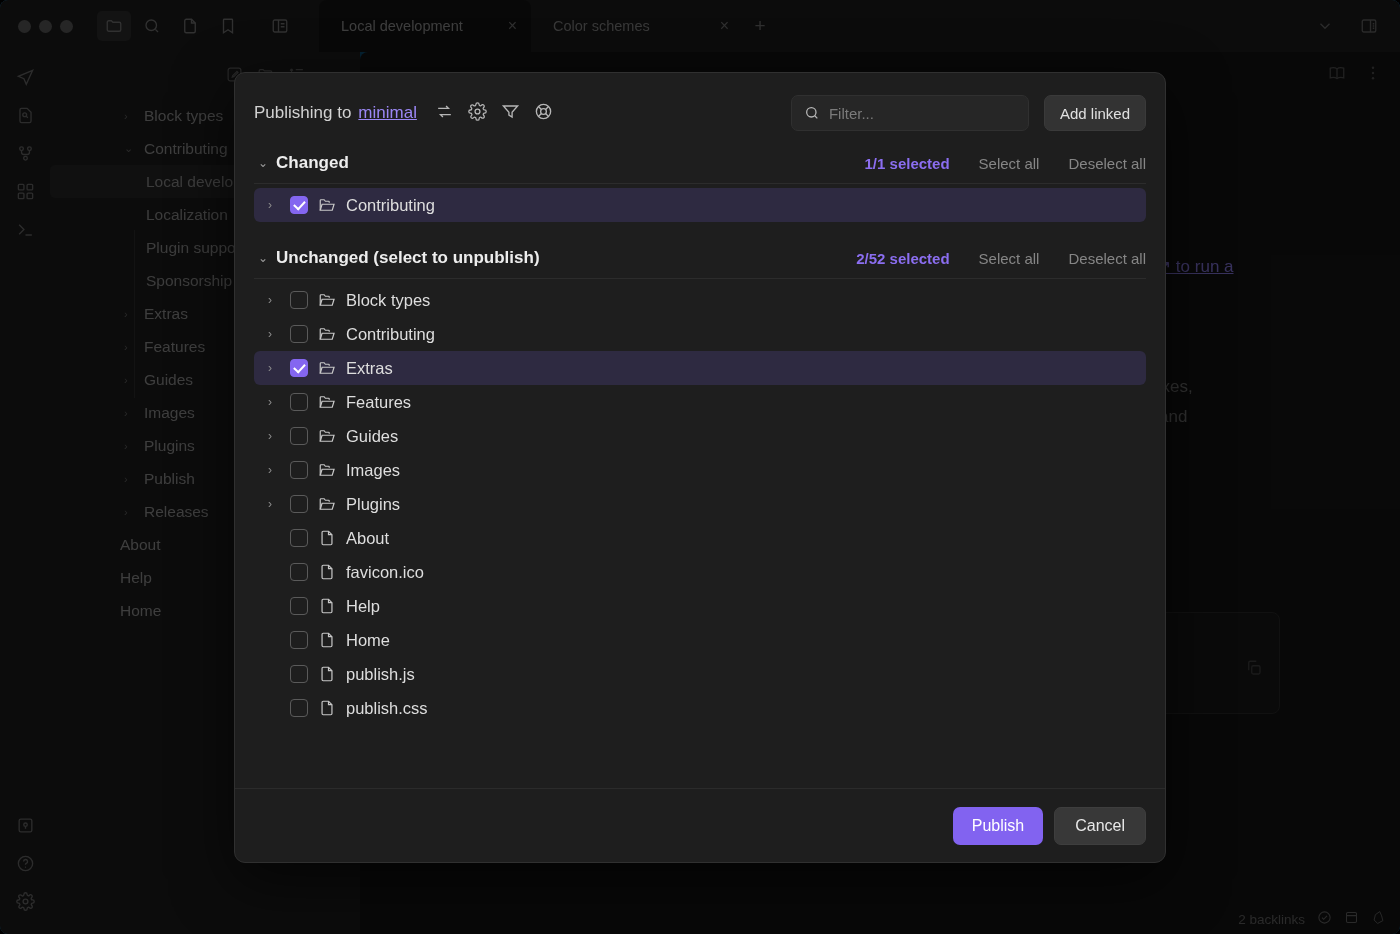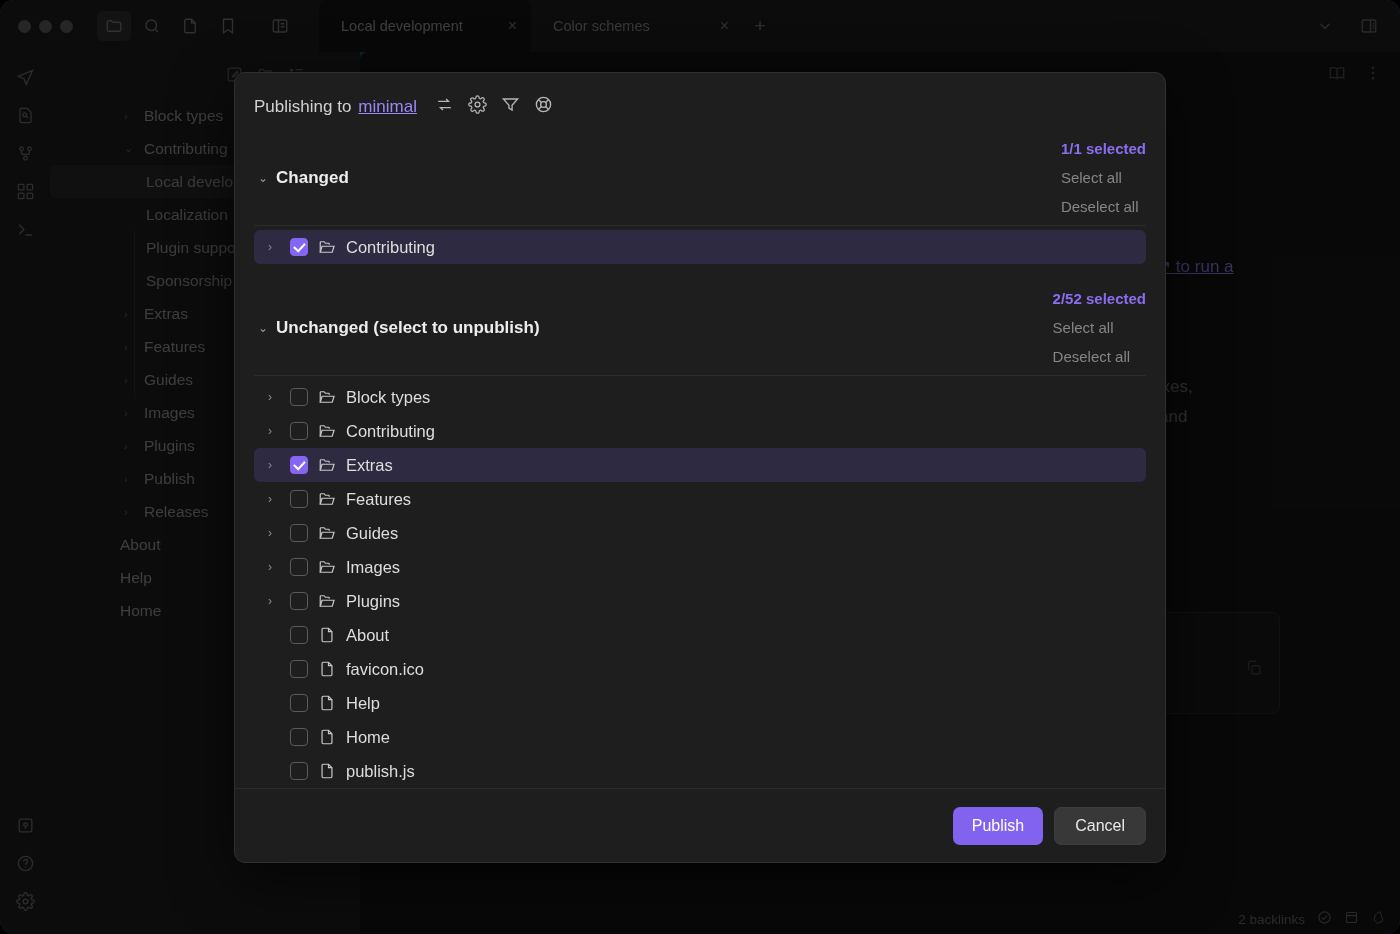--- a/index.html
+++ b/index.html
@@ -9,21 +9,21 @@
     overflow: hidden;
     background: #000;
     font-family: "Liberation Sans", sans-serif;
     -webkit-font-smoothing: antialiased;
   }
 
   
   #app {
     position: absolute; inset: 0;
     background: #0c4a6e;
-    border-radius: 14px;
+    border-radius: 8px;
     overflow: hidden;
   }
   #app-dim {
     position: absolute; inset: 0;
     background: rgba(0,0,0,0.55);
     z-index: 50;
     pointer-events: none;
   }
 
   
@@ -220,21 +220,21 @@
 
   .modal-body { flex: 1 1 auto; overflow: hidden; padding: 0 19px; position: relative;}
 
   .group-head {
     display: flex; align-items: center;
     padding: 8px 0 10px 4px;
     border-bottom: 1px solid #2c2c2c;
   }
   .group-chev { color: #9a9a9a; font-size: 12px; margin-right: 8px; }
   .group-title { color: #ededed; font-size: 17px; font-weight: bold; }
-  .group-actions { margin-left: auto; display: flex; gap: 12px; flex-direction: column; }
+  .group-actions { margin-left: auto; display: flex; align-items: center; gap: 29px; }
   .sel-count { color: #8b6ef0; font-size: 15px; font-weight: bold; }
   .sel-link { color: #868686; font-size: 15px; }
 
   .tree { padding-top: 4px; }
   .tree-row {
     display: flex; align-items: center; height: 34px;
     border-radius: 6px; padding-left: 14px;
     font-size: 16.5px; color: #dedede;
   }
   .tree-row.selected { background: #2e2a41; }
@@ -573,20 +573,30 @@
         </span>
         <span>
           <svg viewBox="0 0 24 24" fill="none" stroke="currentColor" stroke-width="1.7">
               <circle cx="12" cy="12" r="9"></circle>
               <circle cx="12" cy="12" r="3.6"></circle>
               <path d="M5.6 5.6l3.8 3.8M18.4 5.6l-3.8 3.8M5.6 18.4l3.8-3.8M18.4 18.4l-3.8-3.8"></path>
             </svg>
         </span>
       </div>
 
+      <div class="top-right">
+        <div class="search-box">
+          <svg viewBox="0 0 24 24" fill="none" stroke="currentColor" stroke-width="1.9">
+              <circle cx="11" cy="11" r="7"></circle>
+              <path d="M20 20l-3.9-3.9"></path>
+            </svg>
+          <input class="search-input" type="text" placeholder="Filter..." style="">
+        </div>
+        <button class="btn">Add linked</button>
+      </div>
     </div>
 
     <div class="modal-body">
       <div id="groups-root">
           <div class="group-head">
             <span class="group-chev">⌄</span>
             <span class="group-title">Changed</span>
             <span class="group-actions">
               <span class="sel-count">1/1 selected</span>
               <span class="sel-link">Select all</span>

